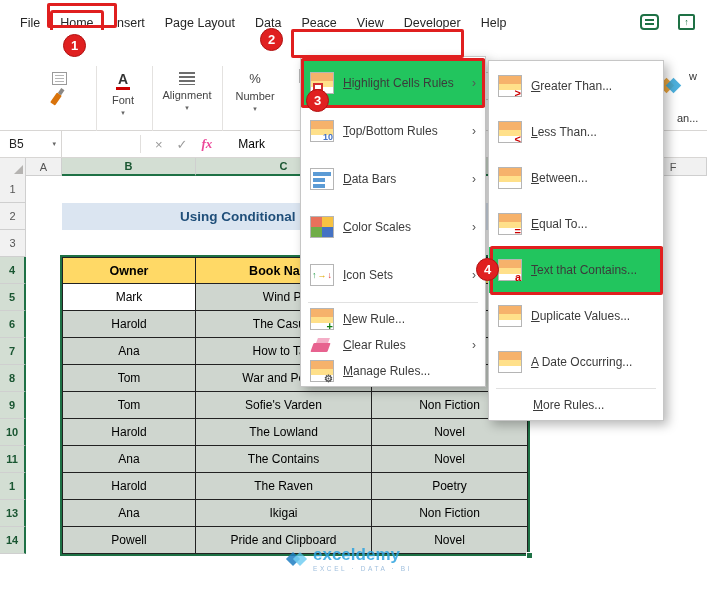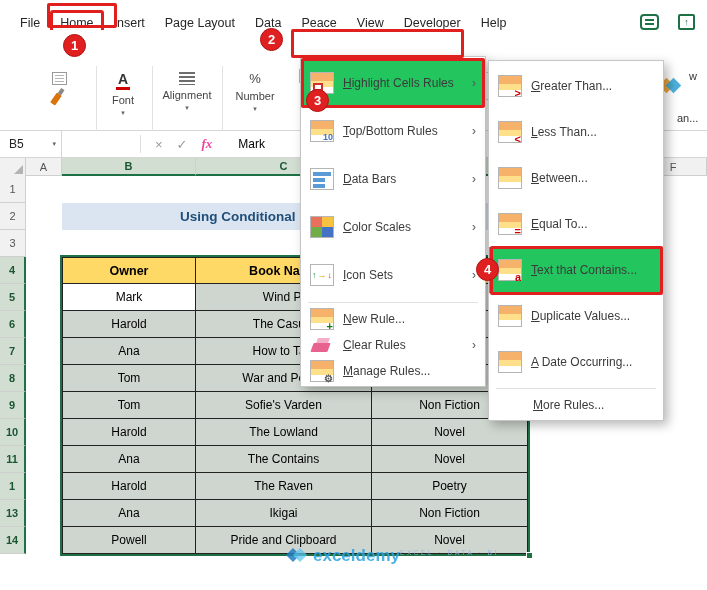--- a/index.html
+++ b/index.html
@@ -70,21 +70,21 @@
   .tcell.thead{background:#ffd966;font-weight:bold;border-top:1px solid #222;font-size:12.5px}
   .tcell.active-cell{background:#fff}
   .sel-border{position:absolute;left:60px;top:255px;width:470px;height:301px;border:2px solid #1e7145;z-index:2;pointer-events:none}
   .sel-handle{position:absolute;left:526px;top:552px;width:7px;height:7px;background:#1e7145;border:1px solid #fff;z-index:3}
 
   
   .wm{position:absolute;left:288px;top:546px;display:flex;align-items:center;gap:7px;opacity:.85;z-index:4}
   .wm-logo{width:18px;height:18px;position:relative}
   .wm-logo::before{content:"";position:absolute;left:0;top:4px;width:10px;height:10px;background:#1f7ec2;transform:rotate(45deg)}
   .wm-logo::after{content:"";position:absolute;left:7px;top:4px;width:10px;height:10px;background:#5bc6f0;opacity:.85;transform:rotate(45deg)}
-  .wm-text{display:flex;flex-direction:row;line-height:1}
+  .wm-text{display:flex;flex-direction:column;line-height:1}
   .wm-name{font-size:17px;font-weight:bold;color:#2ea3df}
   .wm-tag{font-size:6.5px;letter-spacing:2.6px;color:#8fb4d8;margin-top:3px}
 
   
   .menu{position:absolute;background:#fff;border:1px solid #c6c6c6;box-shadow:4px 4px 10px rgba(0,0,0,.28);padding:2px 0}
   #cf-menu{left:300px;top:56px;width:186px;z-index:10}
   #hcr-submenu{left:488px;top:60px;width:176px;z-index:11}
   .mitem{display:flex;align-items:center;gap:9px;padding:0 9px;font-size:12px;color:#3b3b3b;position:relative}
   .mitem.big{height:48px}
   #hcr-submenu .mitem.big{height:46px}

